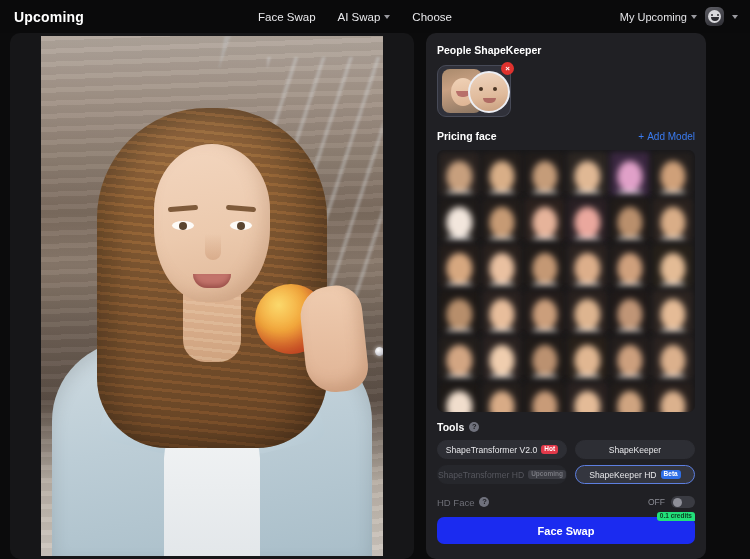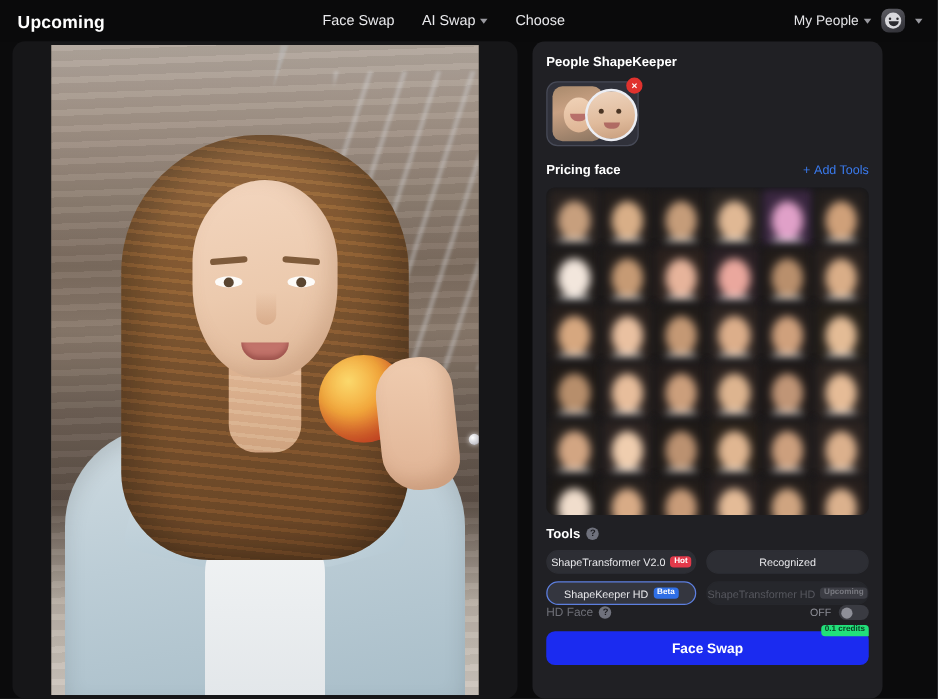--- a/index.html
+++ b/index.html
@@ -492,20 +492,21 @@
   }
   .badge.hot { background: #e3394a; }
   .badge.beta { background: #2f6fe6; }
   .badge.upcoming { background: #3c3d44; color: #77787f; }
 
   
   .hd-row {
     display: flex;
     align-items: center;
     justify-content: space-between;
+    margin-top: 12px;
   }
   .hd-left {
     display: flex;
     align-items: center;
     gap: 5px;
     color: #6e6f77;
     font-size: 9.5px;
   }
   .hd-right {
     display: flex;
@@ -573,21 +574,21 @@
       <span>AI Swap</span>
       <span class="chev"></span>
     </div>
     <div class="nav-item">
       <span>Choose</span>
     </div>
   </div>
 
   <div class="header-right">
     <div class="hist">
-      <span>My People</span>
+      <span>My Upcoming</span>
       <span class="chev"></span>
     </div>
     <div class="avatar">
       <div class="face"></div>
     </div>
     <span class="chev"></span>
   </div>
 </div>
 
 <div class="body">
@@ -626,21 +627,21 @@
     <div class="people-card">
       <div class="src-face"></div>
       <div class="tgt-face"></div>
       <div class="del-badge">×</div>
     </div>
 
     <div class="choose-row">
       <div class="sec-title">Pricing face</div>
       <div class="add-face">
         <span>+</span>
-        <span>Add Tools</span>
+        <span>Add Model</span>
       </div>
     </div>
 
     <div class="face-grid-wrap">
       <div class="face-grid">
           <div class="face-cell" style="background: rgb(42, 35, 32);">
             <div class="blob" style="background: rgb(199, 159, 125);"></div>
             <div class="lbl"></div>
           </div>
           <div class="face-cell" style="background: rgb(36, 30, 27);">
@@ -784,29 +785,29 @@
       <div class="sec-title">Tools</div>
       <div class="qmark">?</div>
     </div>
 
     <div class="model-grid">
         <div class="model-btn">
           <span>ShapeTransformer V2.0</span>
           <span class="badge hot">Hot</span>
         </div>
         <div class="model-btn">
-          <span>Recognized</span>
+          <span>ShapeKeeper</span>
+        </div>
+        <div class="model-btn disabled">
+          <span>ShapeTransformer HD</span>
+          <span class="badge upcoming">Upcoming</span>
         </div>
         <div class="model-btn selected">
           <span>ShapeKeeper HD</span>
           <span class="badge beta">Beta</span>
-        </div>
-        <div class="model-btn disabled">
-          <span>ShapeTransformer HD</span>
-          <span class="badge upcoming">Upcoming</span>
         </div>
       </div>
 
     <div class="hd-row">
       <div class="hd-left">
         <span>HD Face</span>
         <span class="qmark">?</span>
       </div>
       <div class="hd-right">
         <span class="off-label">OFF</span>

